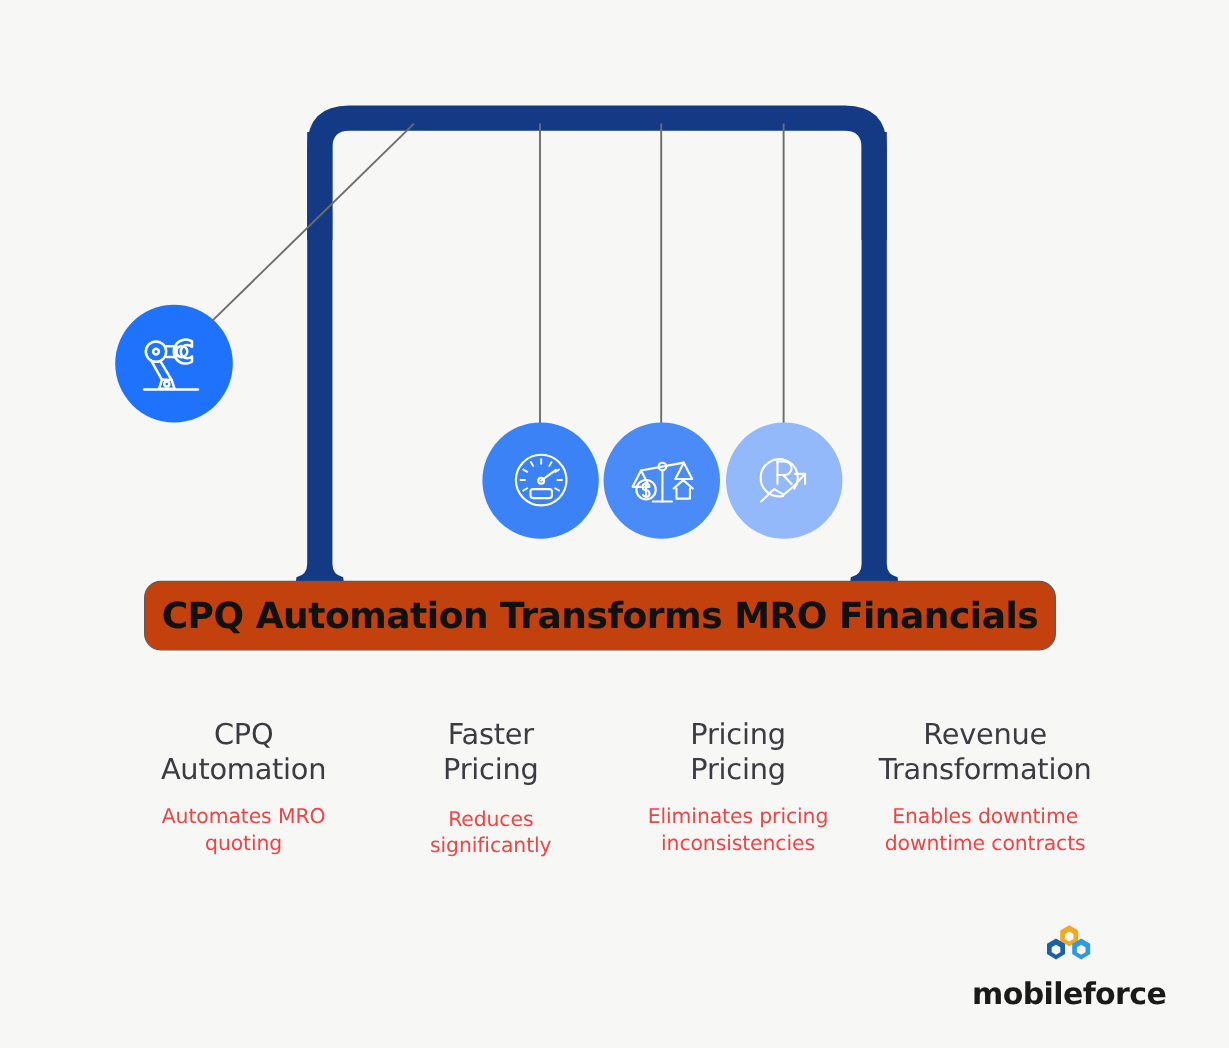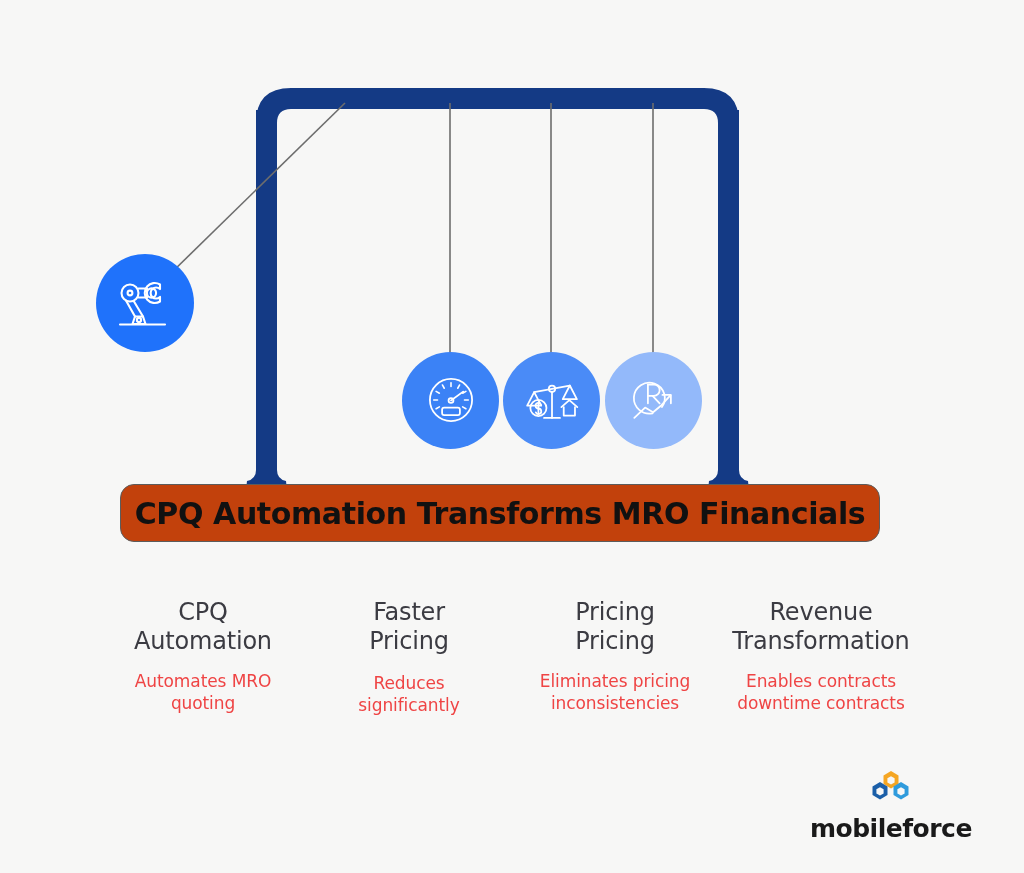--- a/index.html
+++ b/index.html
@@ -271,21 +271,21 @@
         <div>inconsistencies</div>
       </div>
     </div>
 
     <div class="caption-col col-4">
       <div class="caption-title">
         <div>Revenue</div>
         <div>Transformation</div>
       </div>
       <div class="caption-desc">
-        <div>Enables contracts</div>
+        <div>Enables downtime</div>
         <div>downtime contracts</div>
       </div>
     </div>
 
   </div>
 
   <div id="logo">
     <svg width="42" height="36" viewBox="0 0 42 36">
 
       <path d="M21,1 L28.5,5.4 L28.5,14.1 L21,18.5 L13.5,14.1 L13.5,5.4 Z" fill="#f5a623"></path>

